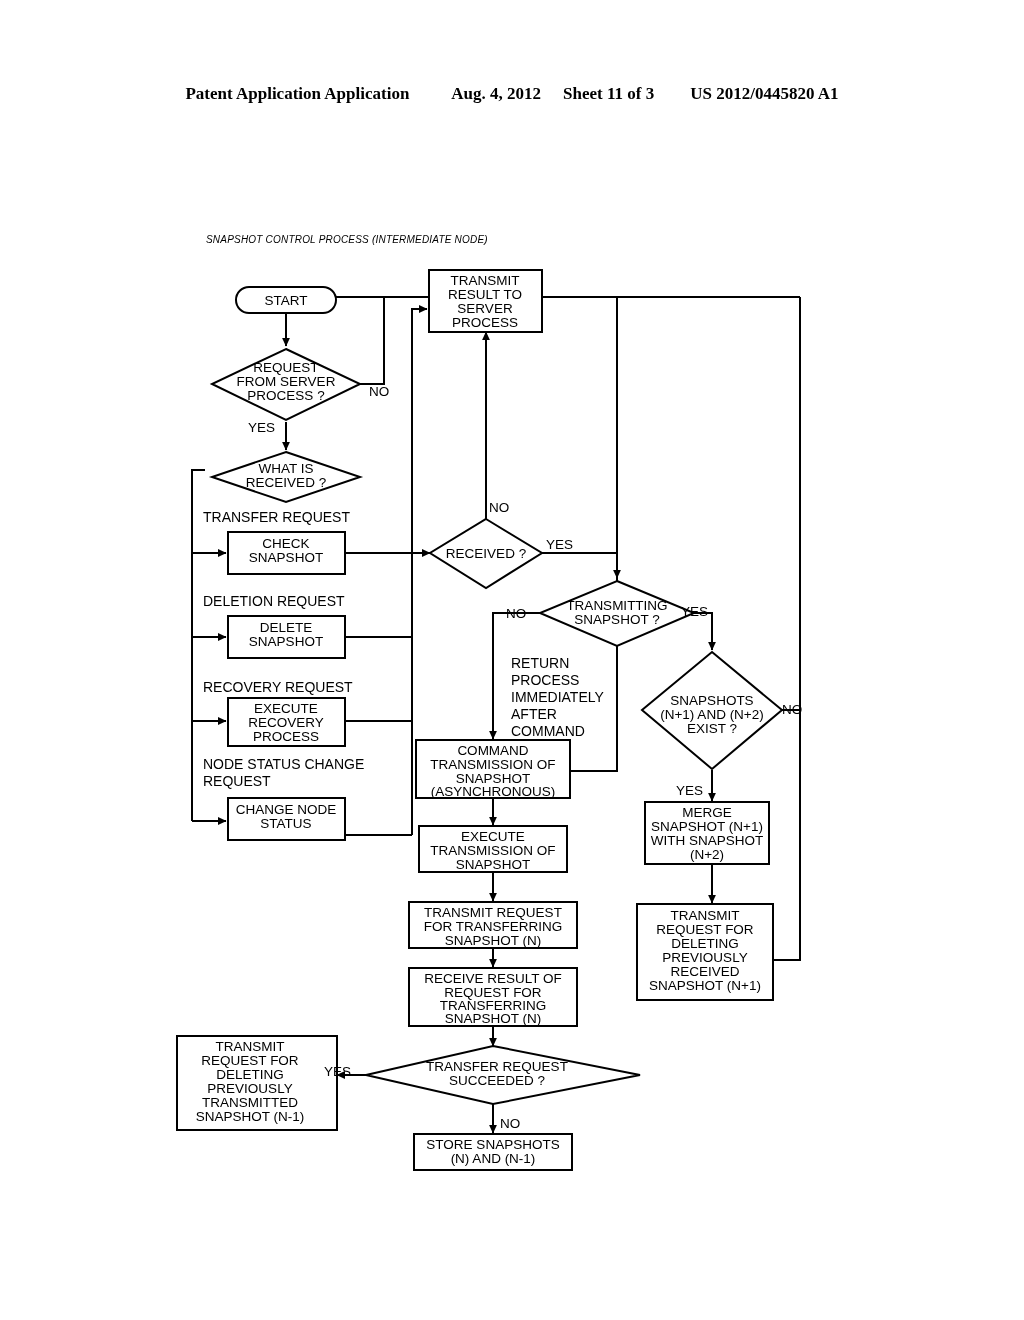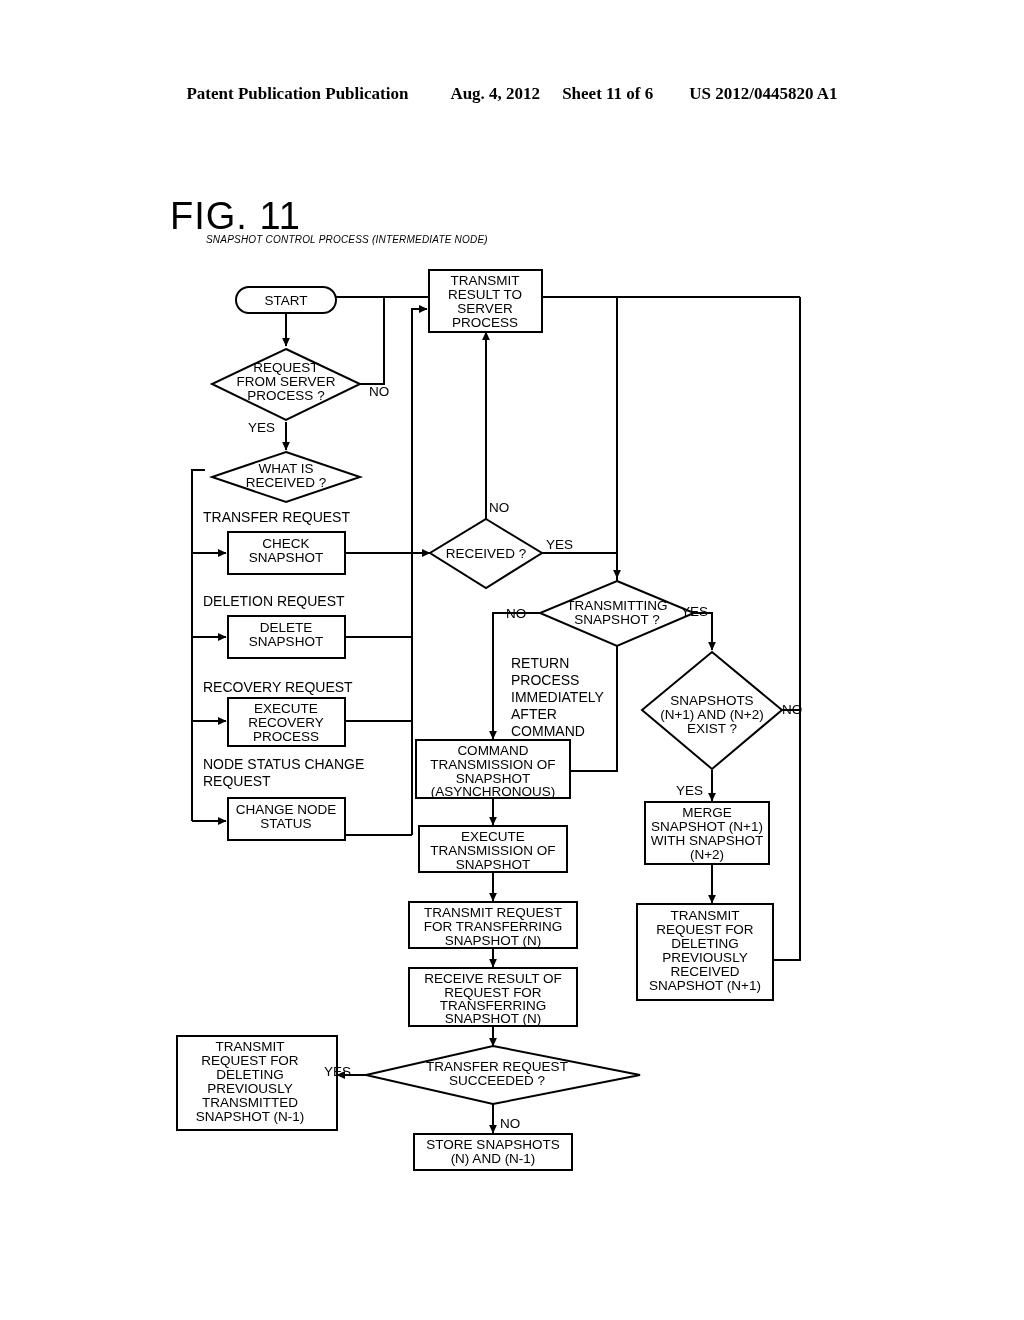--- a/index.html
+++ b/index.html
@@ -33,30 +33,29 @@
         font-size:13.5px;fill:#000;}
   .shape{fill:#ffffff;stroke:#000000;stroke-width:2;}
   .ln{stroke:#000000;stroke-width:2;fill:none;}
 </style>
 </head>
 <body>
 
 <div id="sheet">
 
   <div class="hdr">
-    <span>Patent Publication Publication</span>
+    <span>Patent Application Application</span>
     <span class="gapA"></span>
     <span>Aug. 4, 2012</span>
     <span class="gapB"></span>
-    <span>Sheet 11 of 6</span>
+    <span>Sheet 11 of 3</span>
     <span class="gapC"></span>
     <span>US 2012/0445820 A1</span>
   </div>
 
-  <div class="figno">FIG. 11</div>
   <div class="subtitle">SNAPSHOT CONTROL PROCESS (INTERMEDIATE NODE)</div>
 
   <svg width="1024" height="1320" viewBox="0 0 1024 1320">
     <defs>
       <marker id="ah" markerWidth="9" markerHeight="9" refX="8" refY="4.5" orient="auto" markerUnits="userSpaceOnUse">
         <path d="M0,0.6 L8.5,4.5 L0,8.4 z" fill="#000"></path>
       </marker>
     </defs>
 
     <g>

